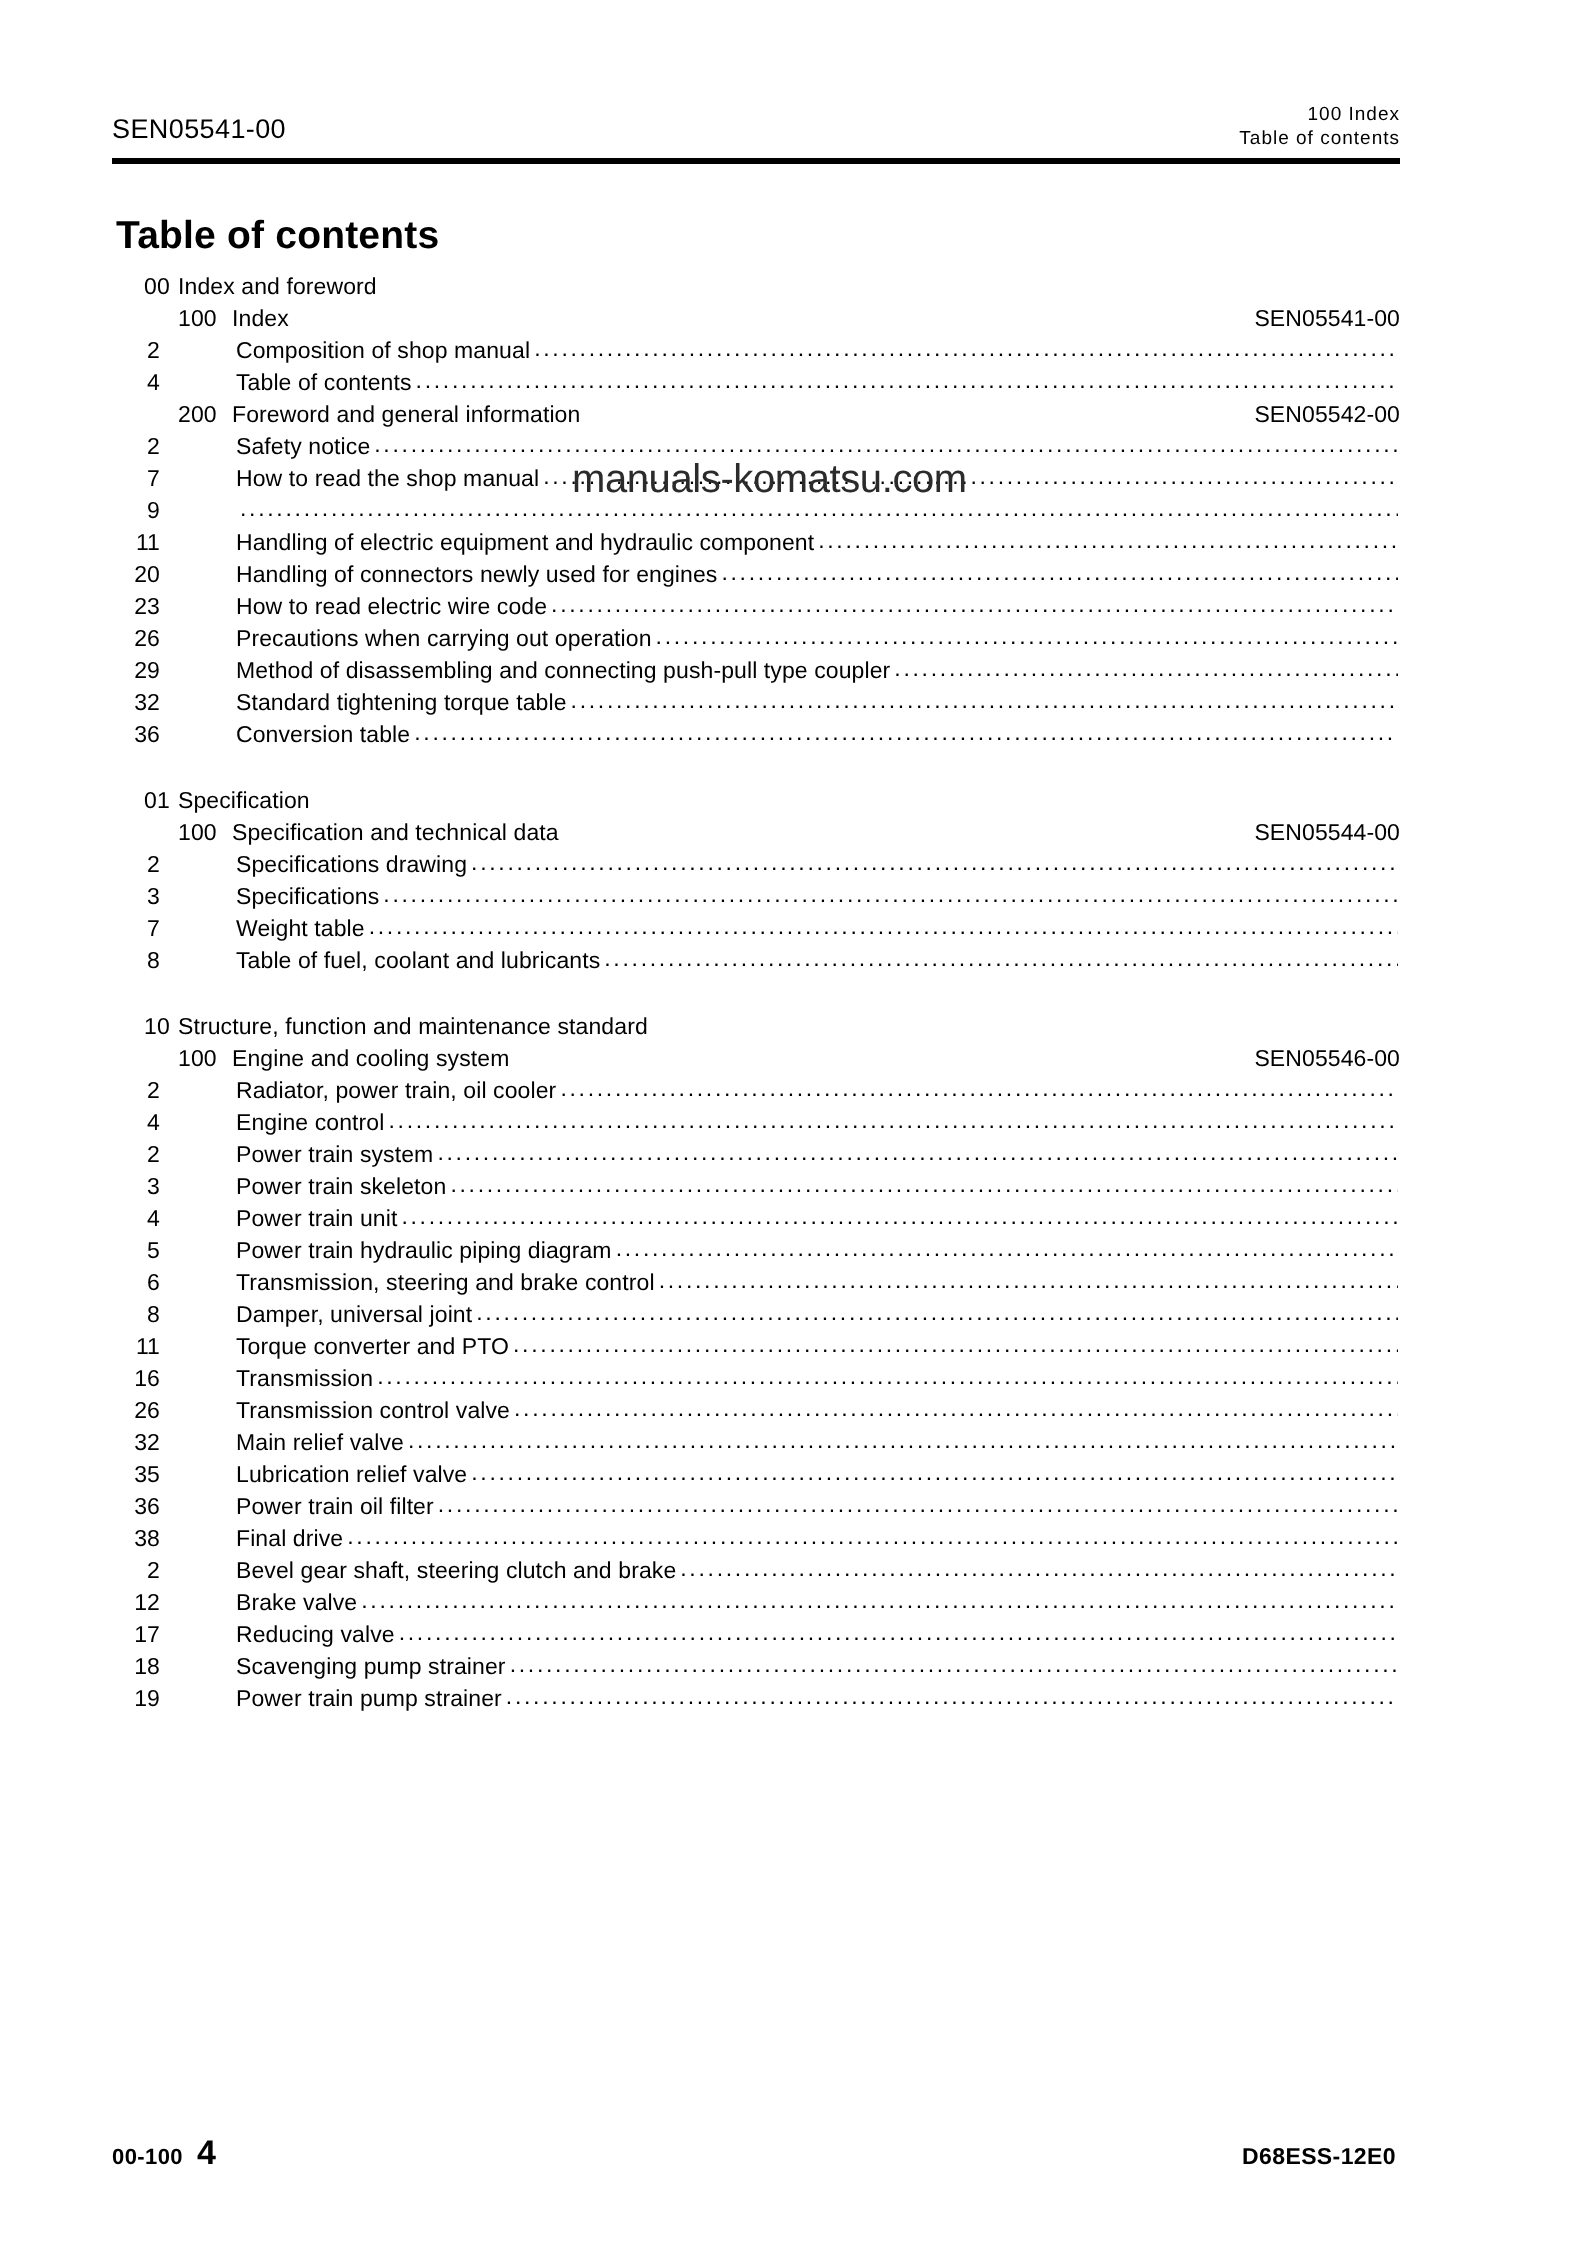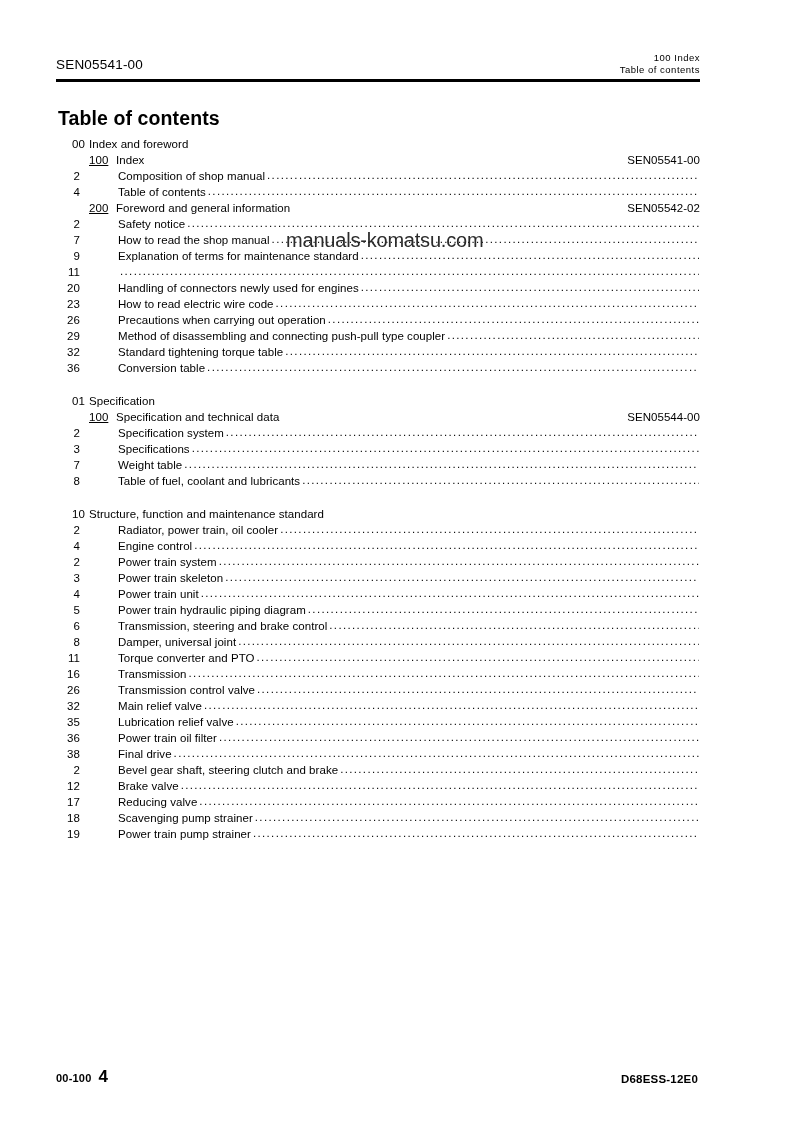--- a/index.html
+++ b/index.html
@@ -98,21 +98,20 @@
     width: 17px;
   }
 
   
   .row-section {
     padding-left: 33px;
   }
   .row-section .num {
     display: inline-block;
     width: 27px;
-    text-decoration: underline;
   }
   .row-section .code {
     position: absolute;
     right: 0;
     top: 0;
     text-align: right;
   }
 
   
   .row-entry {
@@ -212,37 +211,37 @@
       <div class="row row-entry">
         <span class="label">Composition of shop manual</span>
         <span class="leader"></span>
         <span class="page">2</span>
       </div>
       <div class="row row-entry">
         <span class="label">Table of contents</span>
         <span class="leader"></span>
         <span class="page">4</span>
       </div>
-      <div class="row row-section"><span class="num">200</span><span>Foreword and general information</span><span class="code">SEN05542-02</span></div>
+      <div class="row row-section"><span class="num">200</span><span>Foreword and general information</span><span class="code">SEN05542-00</span></div>
       <div class="row row-entry">
         <span class="label">Safety notice</span>
         <span class="leader"></span>
         <span class="page">2</span>
       </div>
       <div class="row row-entry">
         <span class="label">How to read the shop manual</span>
         <span class="leader"></span>
         <span class="page">7</span>
       </div>
       <div class="row row-entry">
-        <span class="label">Explanation of terms for maintenance standard</span>
         <span class="leader"></span>
         <span class="page">9</span>
       </div>
       <div class="row row-entry">
+        <span class="label">Handling of electric equipment and hydraulic component</span>
         <span class="leader"></span>
         <span class="page">11</span>
       </div>
       <div class="row row-entry">
         <span class="label">Handling of connectors newly used for engines</span>
         <span class="leader"></span>
         <span class="page">20</span>
       </div>
       <div class="row row-entry">
         <span class="label">How to read electric wire code</span>
@@ -266,41 +265,42 @@
       </div>
       <div class="row row-entry">
         <span class="label">Conversion table</span>
         <span class="leader"></span>
         <span class="page">36</span>
       </div>
       <div class="group-gap"></div>
       <div class="row row-group"><span class="num">01</span><span>Specification</span></div>
       <div class="row row-section"><span class="num">100</span><span>Specification and technical data</span><span class="code">SEN05544-00</span></div>
       <div class="row row-entry">
-        <span class="label">Specification system</span>
+        <span class="label">Specifications drawing</span>
         <span class="leader"></span>
         <span class="page">2</span>
       </div>
       <div class="row row-entry">
         <span class="label">Specifications</span>
         <span class="leader"></span>
         <span class="page">3</span>
       </div>
       <div class="row row-entry">
         <span class="label">Weight table</span>
         <span class="leader"></span>
         <span class="page">7</span>
       </div>
       <div class="row row-entry">
         <span class="label">Table of fuel, coolant and lubricants</span>
         <span class="leader"></span>
         <span class="page">8</span>
       </div>
       <div class="group-gap"></div>
       <div class="row row-group"><span class="num">10</span><span>Structure, function and maintenance standard</span></div>
+      <div class="row row-section"><span class="num">100</span><span>Engine and cooling system</span><span class="code">SEN05546-00</span></div>
       <div class="row row-entry">
         <span class="label">Radiator, power train, oil cooler</span>
         <span class="leader"></span>
         <span class="page">2</span>
       </div>
       <div class="row row-entry">
         <span class="label">Engine control</span>
         <span class="leader"></span>
         <span class="page">4</span>
       </div>

